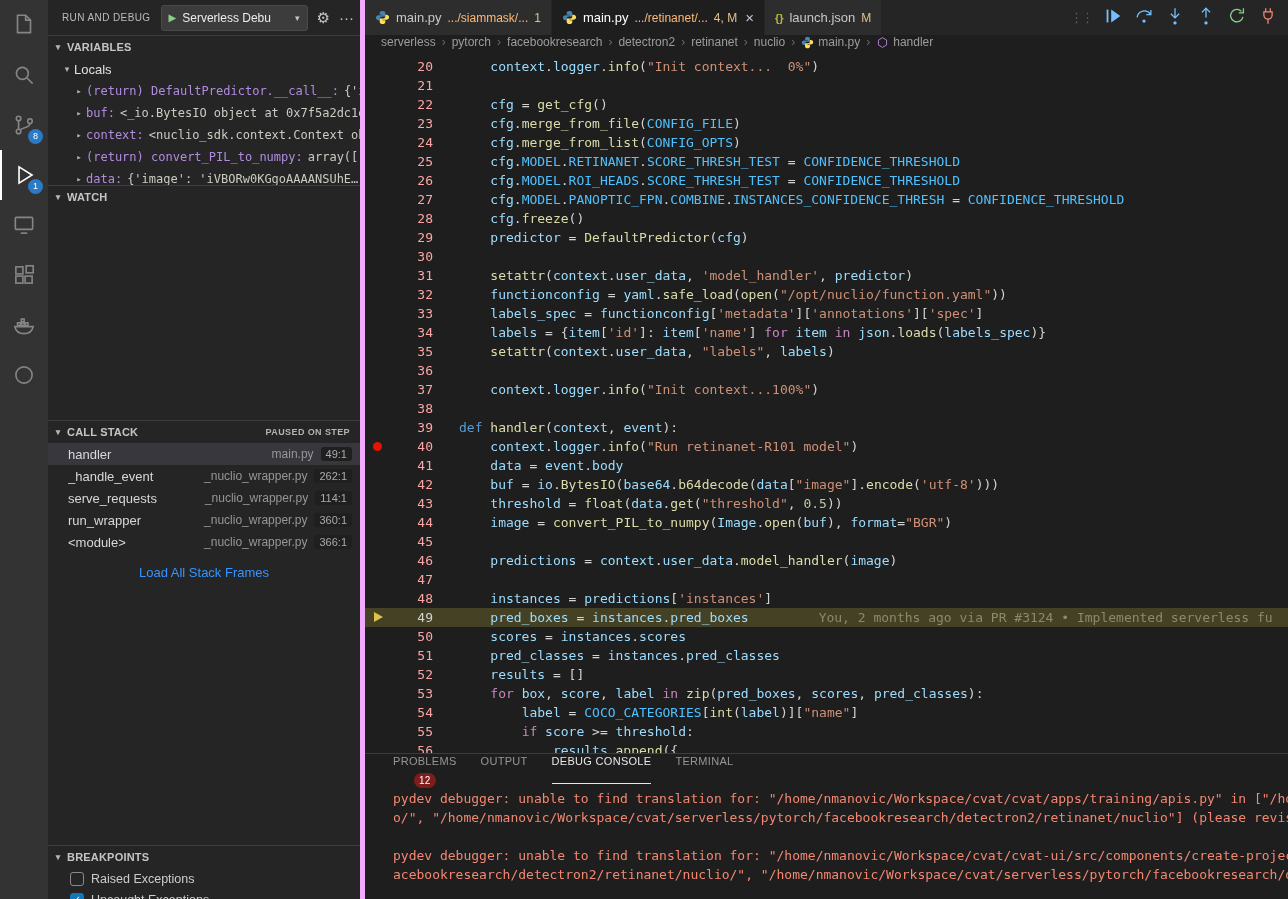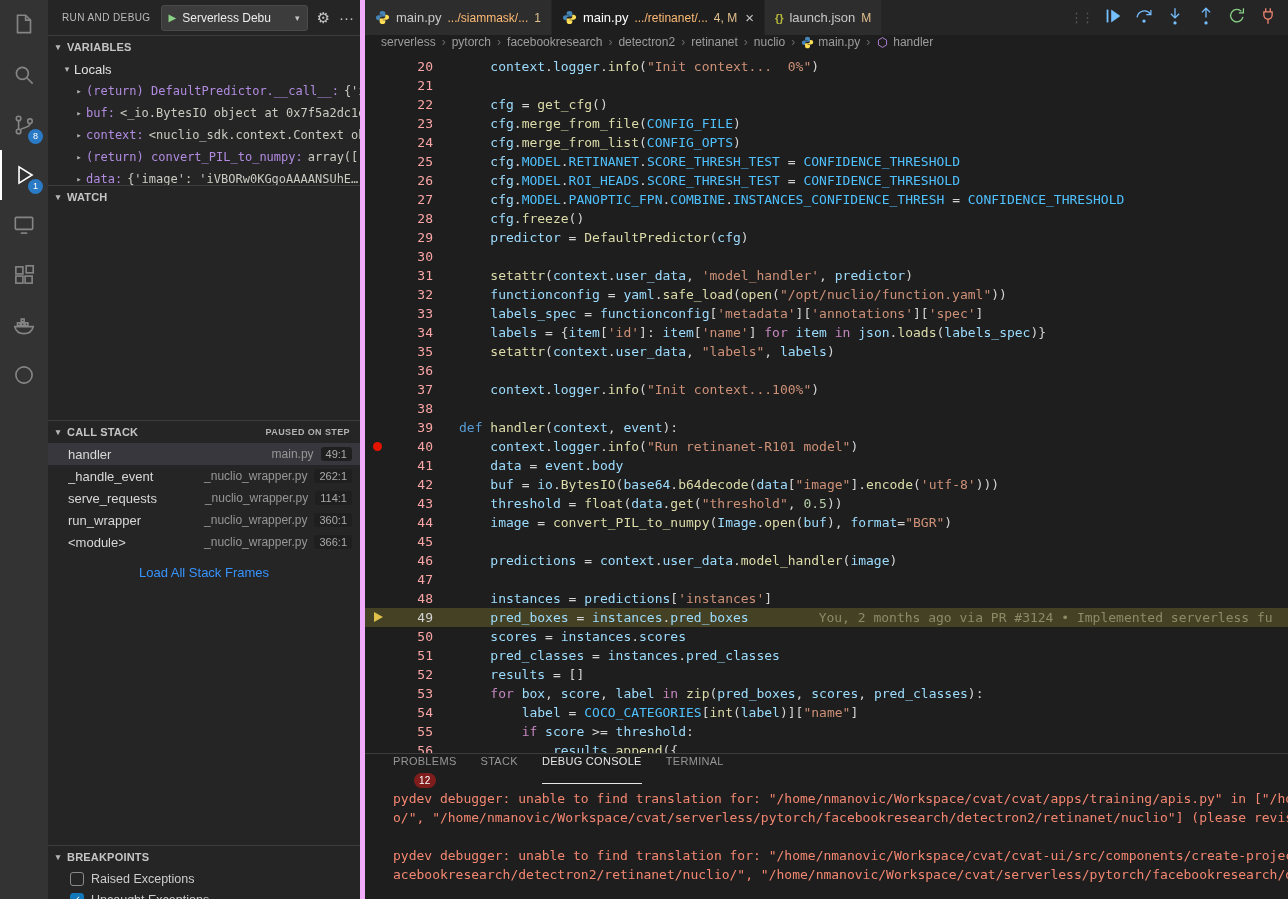--- a/index.html
+++ b/index.html
@@ -467,21 +467,21 @@
         <div class="code-line"><span class="glyph"></span><span class="lnum">56</span><span class="ltext">            <span class="tv">results</span><span class="tp">.</span><span class="tf">append</span><span class="tp">(</span><span class="tp">{</span></span></div>
       </div>
 
     <div class="panel">
       <div class="panel-tabs" id="paneltabs">
           <span class="ptab">
             <span>PROBLEMS</span>
             <span class="pbadge">12</span>
           </span>
           <span class="ptab">
-            <span>STACK</span>
+            <span>OUTPUT</span>
           </span>
           <span class="ptab active">
             <span>DEBUG CONSOLE</span>
           </span>
           <span class="ptab">
             <span>TERMINAL</span>
           </span>
         </div>
       <div class="console" id="console">
           <div class="console-line">pydev debugger: unable to find translation for: "/home/nmanovic/Workspace/cvat/cvat/apps/training/apis.py" in ["/home/nmanovic/W</div>

